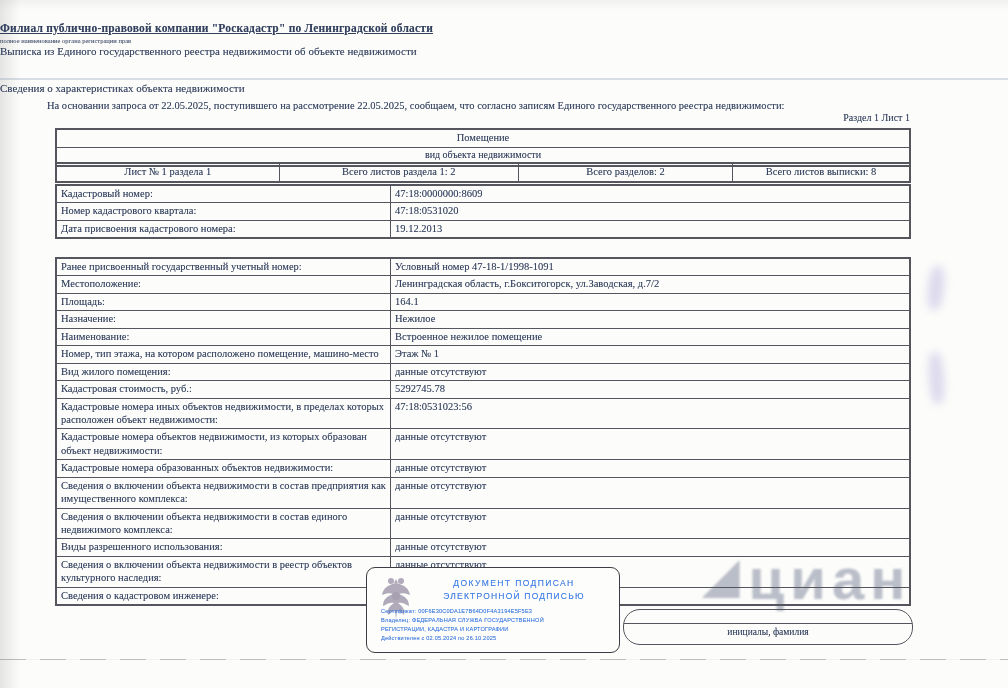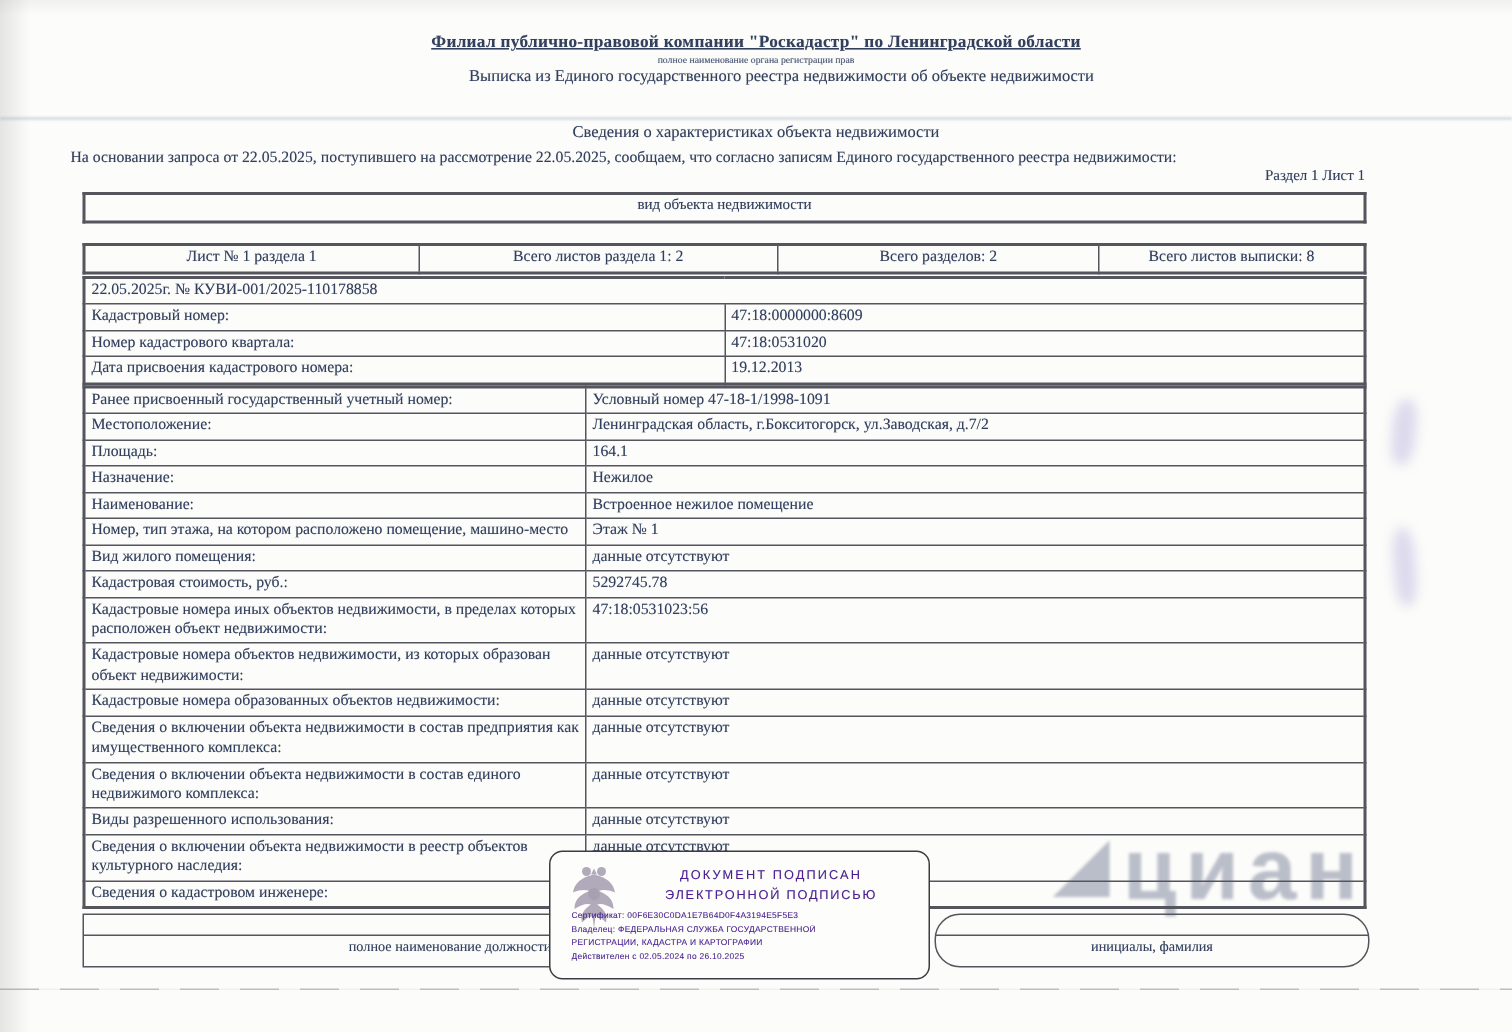--- a/index.html
+++ b/index.html
@@ -24,21 +24,21 @@
   .smudge{position:absolute;background:#b7b0dd;filter:blur(4px);opacity:.45;border-radius:40%;}
   .smudge.s1{left:928px;top:266px;width:16px;height:44px;transform:rotate(6deg);}
   .smudge.s2{left:929px;top:352px;width:15px;height:52px;transform:rotate(-4deg);}
   .watermark{position:absolute;left:698px;top:545px;width:310px;
     font-family:"Liberation Sans","DejaVu Sans",sans-serif;
     font-weight:bold;font-size:58px;letter-spacing:6px;
     color:rgba(205,208,218,0.38);filter:blur(1px);user-select:none;}
   .watermark .tri{display:inline-block;transform:translateY(-4px) scale(.85);}
 
   
-  .hdr{position:absolute;left:0;right:0;text-align:center;}
+  .hdr{position:absolute;left:0;right:0;}
   .org-line{top:22px;font-size:11.5px;font-weight:bold;text-decoration:underline;letter-spacing:.2px;}
   .org-caption{top:37px;font-size:6.5px;color:#4a5672;}
   .doc-title{top:45px;font-size:11px;}
   .section-title{top:82px;font-size:11px;}
   .request-line{position:absolute;left:47px;top:100px;width:920px;font-size:10.5px;text-align:left;}
   .section-sheet{position:absolute;right:98px;top:112px;font-size:10px;}
 
   
   table{border-collapse:collapse;table-layout:fixed;}
   .doc-table{position:absolute;left:55px;width:856px;
@@ -59,21 +59,21 @@
   
   .sig-box{position:absolute;border:1.5px solid #55555e;height:34px;background:transparent;}
   .sig-box .line{position:absolute;left:0;right:0;top:13px;height:1px;background:#55555e;}
   .sig-box .cap{position:absolute;left:0;right:0;top:17px;text-align:center;font-size:9.5px;}
   .sig-left{left:55px;top:609px;width:488px;}
   .sig-right{left:623px;top:609px;width:288px;border-radius:17px;}
 
   
   .stamp{position:absolute;left:366px;top:567px;width:252px;height:84px;
     background:#fdfdfb;border:1.6px solid #3c3c44;border-radius:9px;z-index:5;
-    color:#4c1d95;}
+    color:#3b82f6;}
   .stamp .emblem{position:absolute;left:14px;top:7px;width:30px;height:46px;opacity:.75;}
   .stamp .st-line1{position:absolute;left:50px;right:8px;top:10px;text-align:center;
     font-size:8.5px;letter-spacing:1.4px;font-family:"Liberation Sans",sans-serif;}
   .stamp .st-line2{position:absolute;left:50px;right:8px;top:23px;text-align:center;
     font-size:8.5px;letter-spacing:1.2px;font-family:"Liberation Sans",sans-serif;}
   .stamp .fine{position:absolute;left:14px;right:6px;font-size:5.6px;
     font-family:"Liberation Sans",sans-serif;letter-spacing:.2px;
     filter:blur(0.35px);white-space:nowrap;overflow:hidden;}
   .stamp .f1{top:40px;} .stamp .f2{top:49px;} .stamp .f3{top:58px;} .stamp .f4{top:67px;}
 </style>
@@ -85,49 +85,49 @@
   <div class="edge-shadow-left"></div>
   <div class="edge-shadow-top"></div>
   <div class="scanline-top"></div>
   <div class="scanline-bottom"></div>
   <div class="smudge s1"></div>
   <div class="smudge s2"></div>
   <div class="watermark"><span class="tri">◢</span><span>циан</span></div>
 
   <div class="hdr org-line" style="position:absolute;">Филиал публично-правовой компании "Роскадастр" по Ленинградской области</div>
   <div class="hdr org-caption" style="position:absolute;">полное наименование органа регистрации прав</div>
-  <div class="hdr doc-title" style="position:absolute;padding-left:34px;">Выписка из Единого государственного реестра недвижимости об объекте недвижимости</div>
+  <div class="hdr doc-title" style="position:absolute;">Выписка из Единого государственного реестра недвижимости об объекте недвижимости</div>
   <div class="hdr section-title" style="position:absolute;">Сведения о характеристиках объекта недвижимости</div>
   <div class="request-line">На  основании запроса от 22.05.2025, поступившего на рассмотрение 22.05.2025, сообщаем, что согласно записям Единого государственного реестра недвижимости:</div>
   <div class="section-sheet">Раздел 1 Лист 1</div>
 
   <table class="doc-table t-object">
     <tbody>
+        <tr>
+      <td class="c">Помещение</td>
+    </tr>
     <tr>
       <td class="c" style="font-size:10px;">вид объекта недвижимости</td>
     </tr>
   </tbody>
     </table>
 
   <table class="doc-table t-sheets">
     <tbody>
         <tr>
       <td class="c" style="width:25%;">Лист № 1 раздела 1</td>
       <td class="c" style="width:27%;">Всего листов раздела 1: 2</td>
       <td class="c" style="width:24%;">Всего разделов: 2</td>
       <td class="c">Всего листов выписки: 8</td>
     </tr>
   </tbody>
     </table>
 
   <table class="doc-table t-registry">
     <tbody>
-        <tr>
-      <td colspan="2">22.05.2025г. № КУВИ-001/2025-110178858</td>
-    </tr>
     <tr>
       <td class="lbl">Кадастровый номер:</td>
       <td>47:18:0000000:8609</td>
     </tr>
     <tr>
       <td class="lbl">Номер кадастрового квартала:</td>
       <td>47:18:0531020</td>
     </tr>
     <tr>
       <td class="lbl">Дата присвоения кадастрового номера:</td>
@@ -198,24 +198,20 @@
           <td class="lbl">Сведения о включении объекта недвижимости в реестр объектов культурного наследия:</td>
           <td>данные отсутствуют</td>
         </tr>
     <tr>
           <td class="lbl">Сведения о кадастровом инженере:</td>
           <td>данные отсутствуют</td>
         </tr>
   </tbody>
     </table>
 
-  <div class="sig-box sig-left">
-    <div class="line"></div>
-    <div class="cap">полное наименование должности</div>
-  </div>
   <div class="sig-box sig-right">
     <div class="line"></div>
     <div class="cap">инициалы, фамилия</div>
   </div>
 
   <div class="stamp">
     <svg class="emblem" viewBox="0 0 30 46">
       <g fill="#988fa6">
         <circle cx="10" cy="6" r="3"></circle>
           <circle cx="20" cy="6" r="3"></circle>

